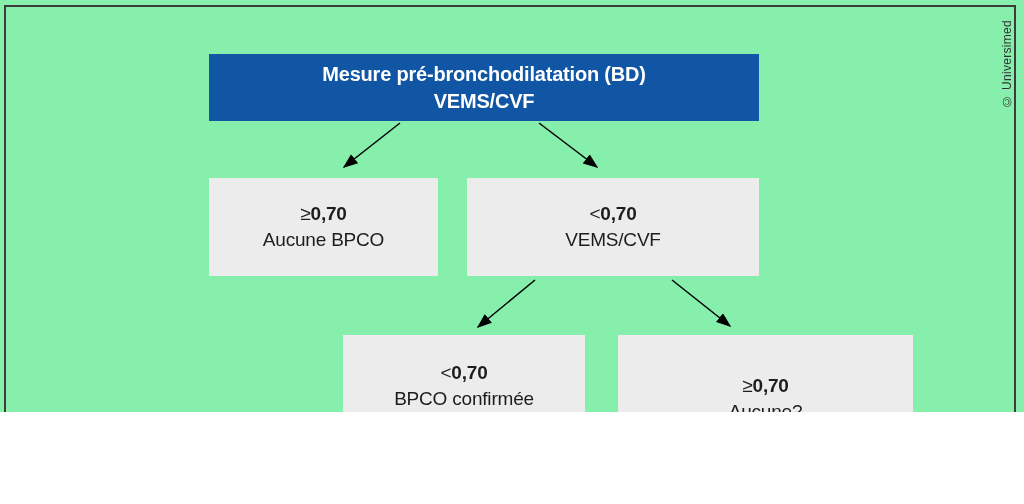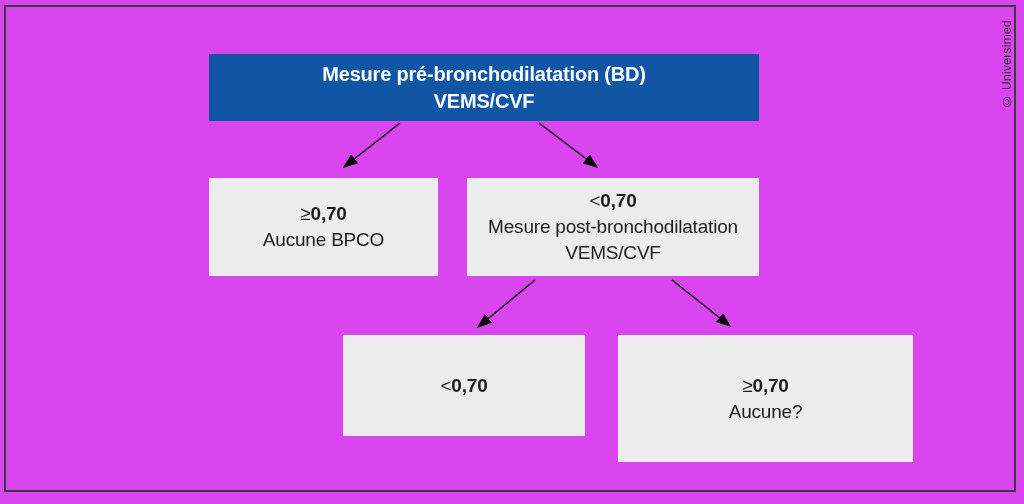--- a/index.html
+++ b/index.html
@@ -4,22 +4,22 @@
 <style>
   html, body {
     margin: 0;
     padding: 0;
     background: #ffffff;
     font-family: "Liberation Sans", sans-serif;
   }
   .canvas {
     position: relative;
     width: 1024px;
-    height: 504px;
-    background: #d946ef;
+    height: 412px;
+    background: #86efac;
     overflow: hidden;
   }
   .frame {
     position: absolute;
     left: 4px;
     top: 5px;
     width: 1012px;
     height: 487px;
     border: 2px solid var(--frame, #3c3c3c);
     box-sizing: border-box;
@@ -102,28 +102,28 @@
     <div class="ln">
       <span class="sym">≥</span><span class="val">0,70</span>
     </div>
     <div class="ln">Aucune BPCO</div>
   </div>
 
   <div class="node node-gray n-right2">
     <div class="ln">
       <span class="sym">&lt;</span><span class="val">0,70</span>
     </div>
-    <div class="ln">Mesure post-bronchodilatation</div>
     <div class="ln">VEMS/CVF</div>
   </div>
 
   <div class="node node-gray n-left3">
     <div class="ln">
       <span class="sym">&lt;</span><span class="val">0,70</span>
     </div>
+    <div class="ln">BPCO confirmée</div>
   </div>
 
   <div class="node node-gray n-right3">
     <div class="ln">
       <span class="sym">≥</span><span class="val">0,70</span>
     </div>
     <div class="ln">Aucune?</div>
   </div>
 
   <div class="copyright">© Universimed</div>

